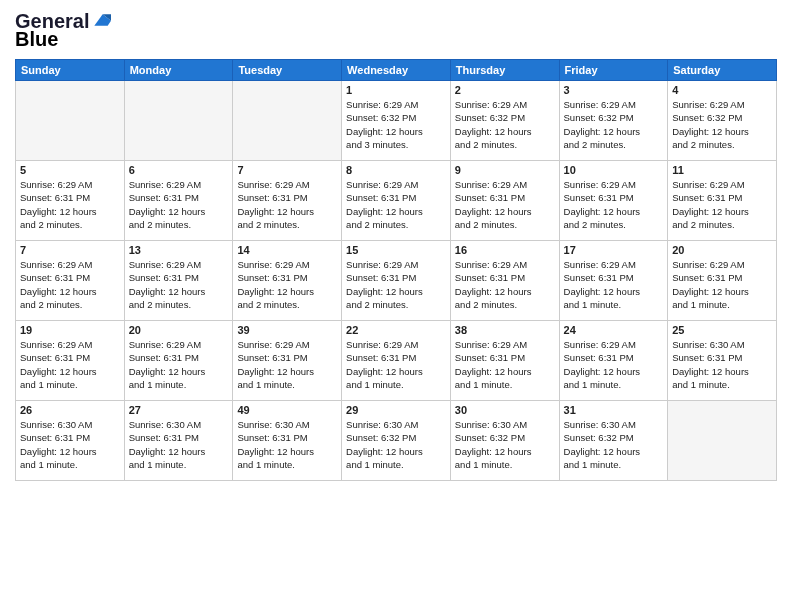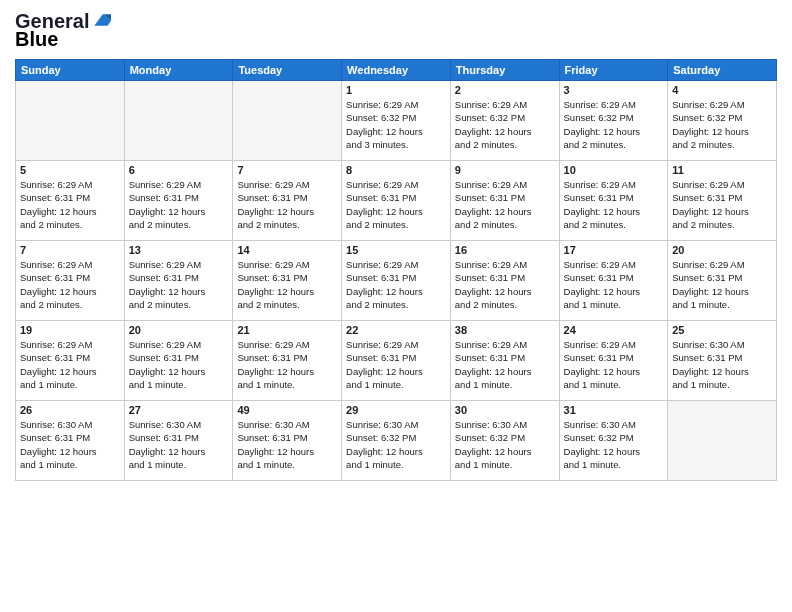--- a/index.html
+++ b/index.html
@@ -268,21 +268,21 @@
 and 1 minute.</div>
           </td>
           <td>
             <span class="day-num">20</span>
             <div class="day-info" style="white-space: pre-line;">Sunrise: 6:29 AM
 Sunset: 6:31 PM
 Daylight: 12 hours
 and 1 minute.</div>
           </td>
           <td>
-            <span class="day-num">21</span>
+            <span class="day-num">39</span>
             <div class="day-info" style="white-space: pre-line;">Sunrise: 6:29 AM
 Sunset: 6:31 PM
 Daylight: 12 hours
 and 1 minute.</div>
           </td>
           <td>
             <span class="day-num">22</span>
             <div class="day-info" style="white-space: pre-line;">Sunrise: 6:29 AM
 Sunset: 6:31 PM
 Daylight: 12 hours

